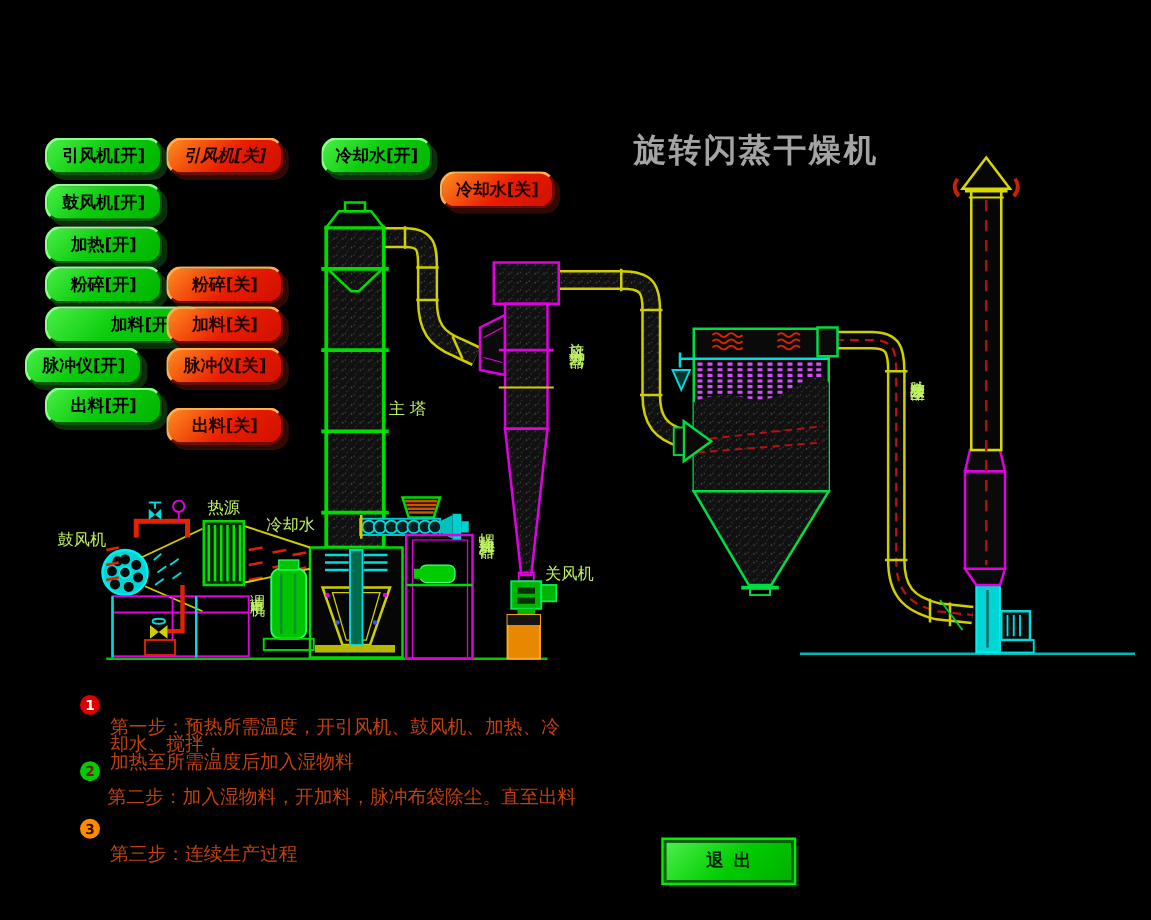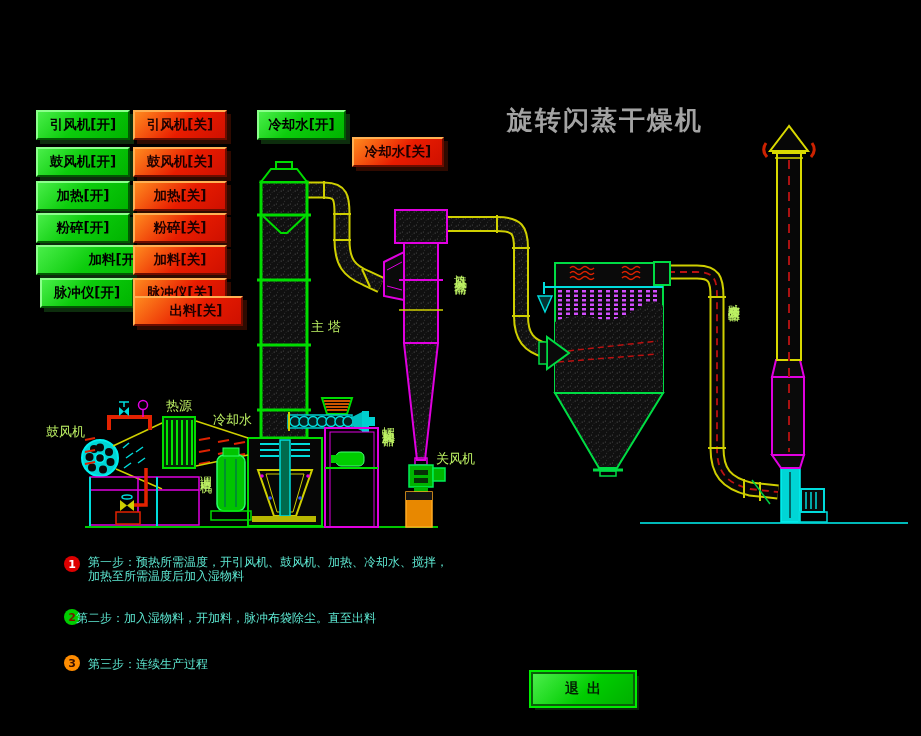--- a/index.html
+++ b/index.html
@@ -2,21 +2,21 @@
 <html><head>
 <meta charset="utf-8">
 <style>
   html,body{margin:0;padding:0;background:#000;}
   .stage{position:relative;width:921px;height:736px;background:#000;overflow:hidden;
          font-family:"DejaVu Sans","Liberation Sans",sans-serif;}
   .stage svg{position:absolute;left:0;top:0;}
 
   
   .pbtn{position:absolute;width:90px;height:26px;display:flex;align-items:center;justify-content:center;
-        font-size:13.5px;font-weight:bold;color:#000;cursor:pointer;white-space:nowrap;z-index:5;}
+        font-size:13.5px;font-weight:bold;color:#000;cursor:pointer;white-space:nowrap;z-index:5;border-radius:12px;}
   .pbtn.green{background:linear-gradient(135deg,#49ee49 0%,#0ccc0c 45%,#00b400 100%);
         border-top:2px solid #8cff8c;border-left:2px solid #8cff8c;
         border-right:2px solid #025902;border-bottom:2px solid #025902;
         box-shadow:4px 4px 0 #0d2d0d;}
   .pbtn.red{background:linear-gradient(135deg,#ff8a1e 0%,#e81c00 55%,#cf1000 100%);
         border-top:2px solid #ffb053;border-left:2px solid #ffb053;
         border-right:2px solid #6d0d00;border-bottom:2px solid #6d0d00;
         box-shadow:4px 4px 0 #2f0a00;color:#1d0000;}
 
   
@@ -25,21 +25,21 @@
         background:linear-gradient(135deg,#4bee4b,#00cc00 55%,#00b000);
         border:2px solid #0b5e0b;outline:2px solid #00ee00;
         box-shadow:4px 4px 0 #0b240b;
         font-size:14px;font-weight:bold;color:#032003;letter-spacing:8px;padding-left:8px;}
 
   
   .page-title{position:absolute;left:507px;top:103px;z-index:4;color:#a3a3a3;
         font-size:26px;font-weight:bold;letter-spacing:2px;}
   .eq-label{position:absolute;color:#bef264;font-size:13px;z-index:4;white-space:nowrap;}
   .eq-label.vert{writing-mode:vertical-rl;text-orientation:upright;letter-spacing:2px;white-space:normal;}
-  .step-row{position:absolute;color:#5eead4;font-size:12px;line-height:14px;z-index:4;}
+  .step-row{position:absolute;color:#c2410c;font-size:15px;line-height:14px;z-index:4;margin-top:19px;}
   .step-badge{position:absolute;width:16px;height:16px;border-radius:50%;z-index:4;
         display:flex;align-items:center;justify-content:center;
         font-size:11px;font-weight:bold;}
 </style>
 </head>
 <body>
 
 <div class="stage">
 
   <svg width="921" height="736" viewBox="0 0 921 736">
@@ -294,32 +294,31 @@
       <line x1="789" y1="160" x2="789" y2="452" stroke="#aa1111" stroke-width="2" stroke-dasharray="9,7"></line>
       <polygon points="789,126 770,151 808,151" fill="#070707" stroke="#d9d900" stroke-width="2"></polygon>
       <line x1="772" y1="153" x2="806" y2="153" stroke="#d9d900" stroke-width="2"></line>
       <line x1="775" y1="158" x2="803" y2="158" stroke="#d9d900" stroke-width="1.5"></line>
       <path d="M766,143 q-5,7 1,14" fill="none" stroke="#cc2200" stroke-width="3"></path>
       <path d="M812,143 q5,7 -1,14" fill="none" stroke="#cc2200" stroke-width="3"></path>
     </g>
   </svg>
 
   <div class="pbtn green" style="left:36px;top:110px;">引风机[开]</div>
-  <div class="pbtn red" style="left:133px;top:110px;">引风机[关]</div>
+  <div class="pbtn red" style="left:133px;top:110px;font-style:italic;">引风机[关]</div>
   <div class="pbtn green" style="left:36px;top:147px;">鼓风机[开]</div>
-  <div class="pbtn red" style="left:133px;top:147px;">鼓风机[关]</div>
   <div class="pbtn green" style="left:36px;top:181px;">加热[开]</div>
-  <div class="pbtn red" style="left:133px;top:181px;">加热[关]</div>
   <div class="pbtn green" style="left:36px;top:213px;">粉碎[开]</div>
   <div class="pbtn red" style="left:133px;top:213px;">粉碎[关]</div>
   <div class="pbtn green" style="left:36px;top:245px;padding-left:32px;">加料[开]</div>
   <div class="pbtn red" style="left:133px;top:245px;">加料[关]</div>
-  <div class="pbtn green" style="left:40px;top:278px;">脉冲仪[开]</div>
+  <div class="pbtn green" style="left:20px;top:278px;">脉冲仪[开]</div>
   <div class="pbtn red" style="left:133px;top:278px;">脉冲仪[关]</div>
-  <div class="pbtn red" style="left:133px;top:296px;padding-left:16px;">出料[关]</div>
+  <div class="pbtn green" style="left:36px;top:310px;">出料[开]</div>
+  <div class="pbtn red" style="left:133px;top:326px;">出料[关]</div>
   <div class="pbtn green" style="left:257px;top:110px;width:85px;text-align:right;">冷却水[开]</div>
   <div class="pbtn red" style="left:352px;top:110px;width:88px;margin-top:27px;">冷却水[关]</div>
 
   <div class="page-title">旋转闪蒸干燥机</div>
 
   <div class="eq-label" style="left:46px;top:423px;">鼓风机</div>
   <div class="eq-label" style="left:166px;top:397px;">热源</div>
   <div class="eq-label" style="left:213px;top:411px;">冷却水</div>
   <div class="eq-label vert" style="left:197px;top:466px;font-size:12px;">调速电机</div>
   <div class="eq-label" style="left:311px;top:318px;letter-spacing:4px;">主塔</div>
@@ -327,21 +326,21 @@
   <div class="eq-label vert" style="left:451px;top:264px;font-size:13px;">旋风分离器</div>
   <div class="eq-label" style="left:436px;top:450px;">关风机</div>
   <div class="eq-label vert" style="left:725px;top:294px;font-size:12px;letter-spacing:1px;">脉冲布袋除尘器</div>
 
   <div class="step-badge" style="left:64px;top:556px;background:#dd0000;color:#fff;">1</div>
   <div class="step-row" style="left:88px;top:555px;width:374px;">
     <span>第一步：预热所需温度，开引风机、鼓风机、加热、冷却水、搅拌，</span><br>
     <span>加热至所需温度后加入湿物料</span>
   </div>
   <div class="step-badge" style="left:64px;top:609px;background:#00cc00;color:#7a1500;">2</div>
-  <div class="step-row" style="left:76px;top:611px;width:400px;">
+  <div class="step-row" style="left:86px;top:611px;width:400px;">
     <span>第二步：加入湿物料，开加料，脉冲布袋除尘。直至出料</span>
   </div>
   <div class="step-badge" style="left:64px;top:655px;background:#ff8c00;color:#3a1000;">3</div>
   <div class="step-row" style="left:88px;top:657px;width:400px;">
     <span>第三步：连续生产过程</span>
   </div>
 
   <div class="exit-btn">退出</div>
 
 </div>

